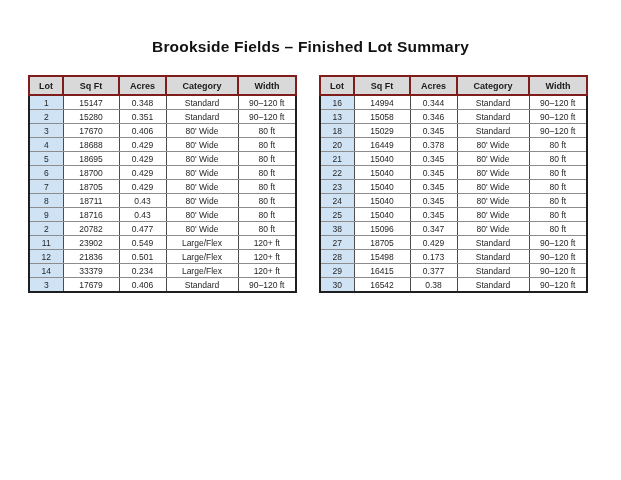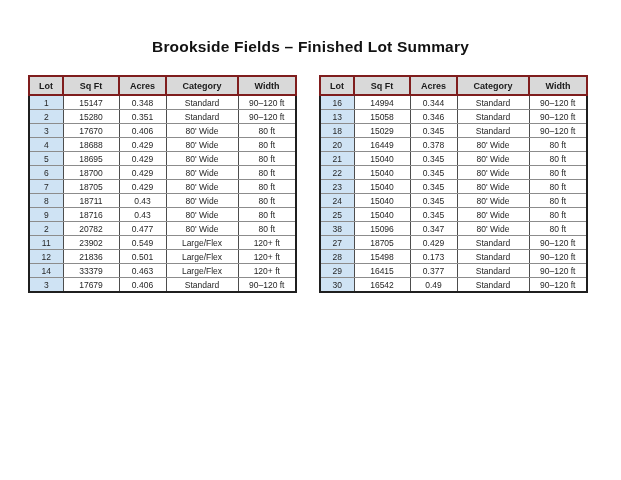--- a/index.html
+++ b/index.html
@@ -173,21 +173,21 @@
         <tr>
           <td class="lot-cell">12</td>
           <td>21836</td>
           <td>0.501</td>
           <td>Large/Flex</td>
           <td>120+ ft</td>
         </tr>
         <tr>
           <td class="lot-cell">14</td>
           <td>33379</td>
-          <td>0.463</td>
+          <td>0.234</td>
           <td>Large/Flex</td>
           <td>120+ ft</td>
         </tr>
         <tr>
           <td class="lot-cell">3</td>
           <td>17679</td>
           <td>0.406</td>
           <td>Standard</td>
           <td>90–120 ft</td>
         </tr>
@@ -299,20 +299,20 @@
         <tr>
           <td class="lot-cell">29</td>
           <td>16415</td>
           <td>0.377</td>
           <td>Standard</td>
           <td>90–120 ft</td>
         </tr>
         <tr>
           <td class="lot-cell">30</td>
           <td>16542</td>
-          <td>0.49</td>
+          <td>0.38</td>
           <td>Standard</td>
           <td>90–120 ft</td>
         </tr>
       </tbody>
   </table>
 
 </div>
 
 </body></html>

